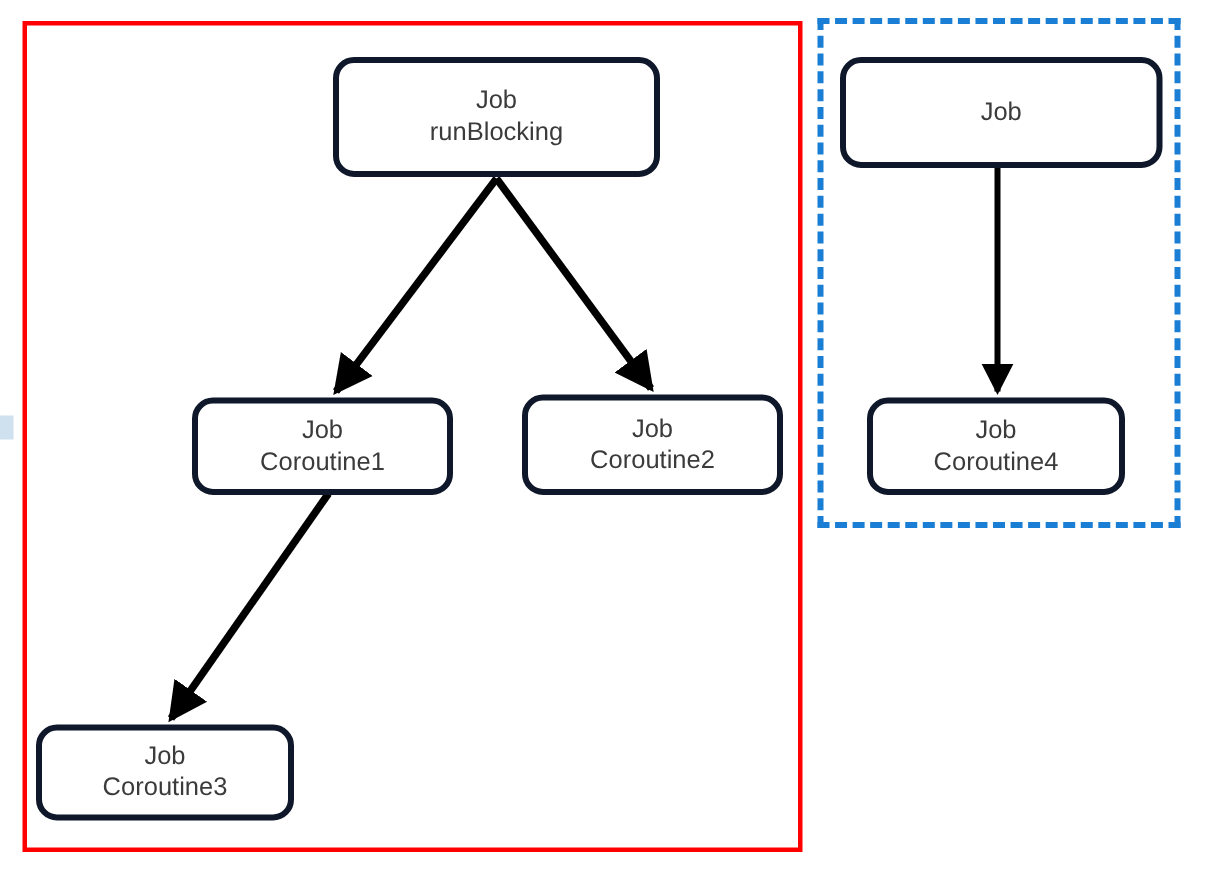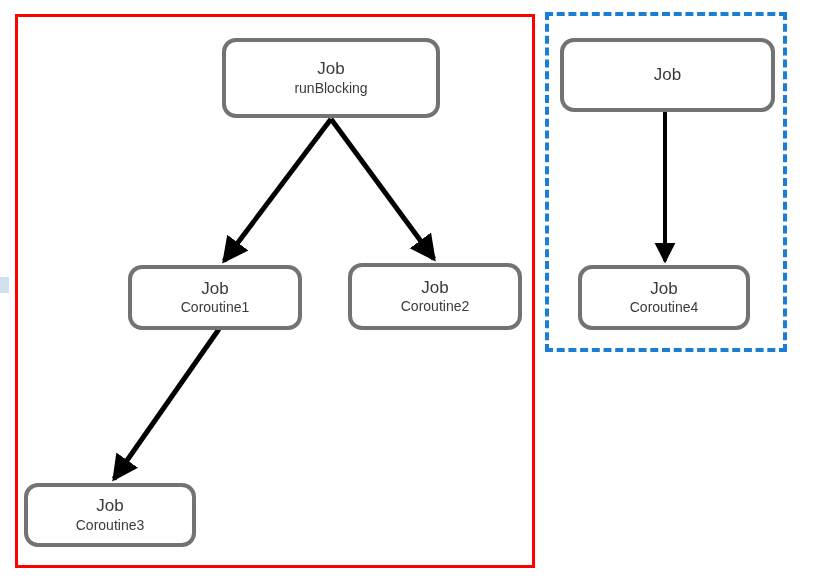--- a/index.html
+++ b/index.html
@@ -22,33 +22,33 @@
     left: 0;
     top: 0;
     width: 816px;
     height: 586px;
     overflow: visible;
   }
   .node {
     position: absolute;
     box-sizing: border-box;
     background: #ffffff;
-    border: 4px solid #737373;
+    border: 4px solid #0f172a;
     border-radius: 14px;
     display: flex;
     flex-direction: column;
     align-items: center;
     justify-content: center;
     color: #3b3b3b;
     line-height: 1.22;
     text-align: center;
     z-index: 3;
   }
   .node .l1 { font-size: 17px; }
-  .node .l2 { font-size: 14px; }
+  .node .l2 { font-size: 17px; }
   .node.compact .l2 { font-size: 14.5px; letter-spacing: -0.1px; }
   .group-box {
     position: absolute;
     box-sizing: border-box;
     z-index: 1;
     background: transparent;
   }
   .group-red {
     border: 3px solid #fe0000;
   }

